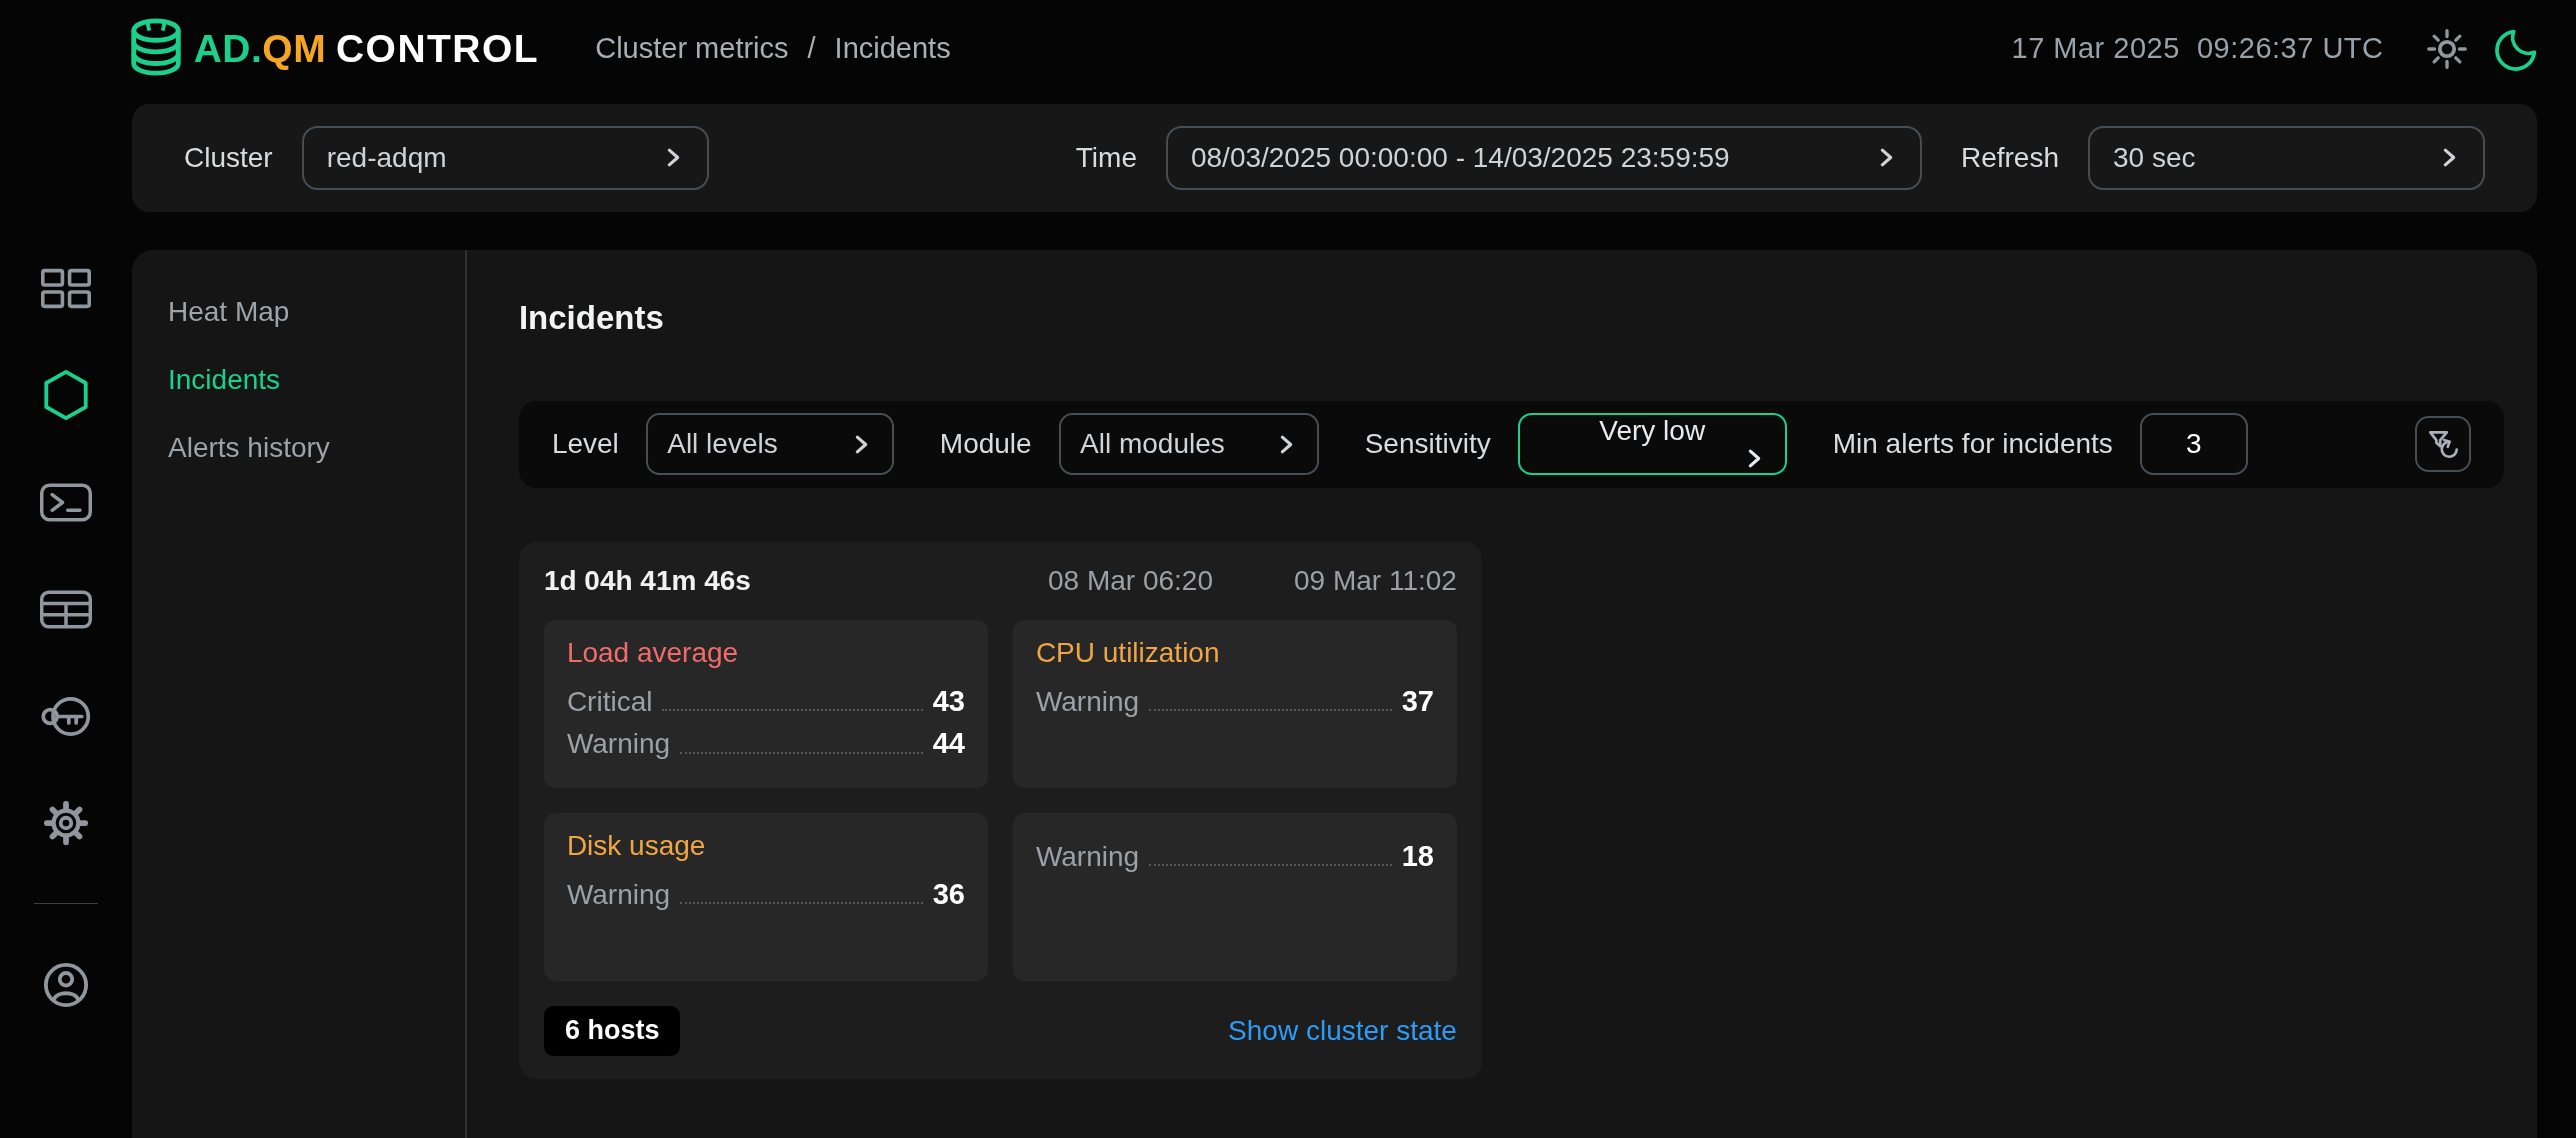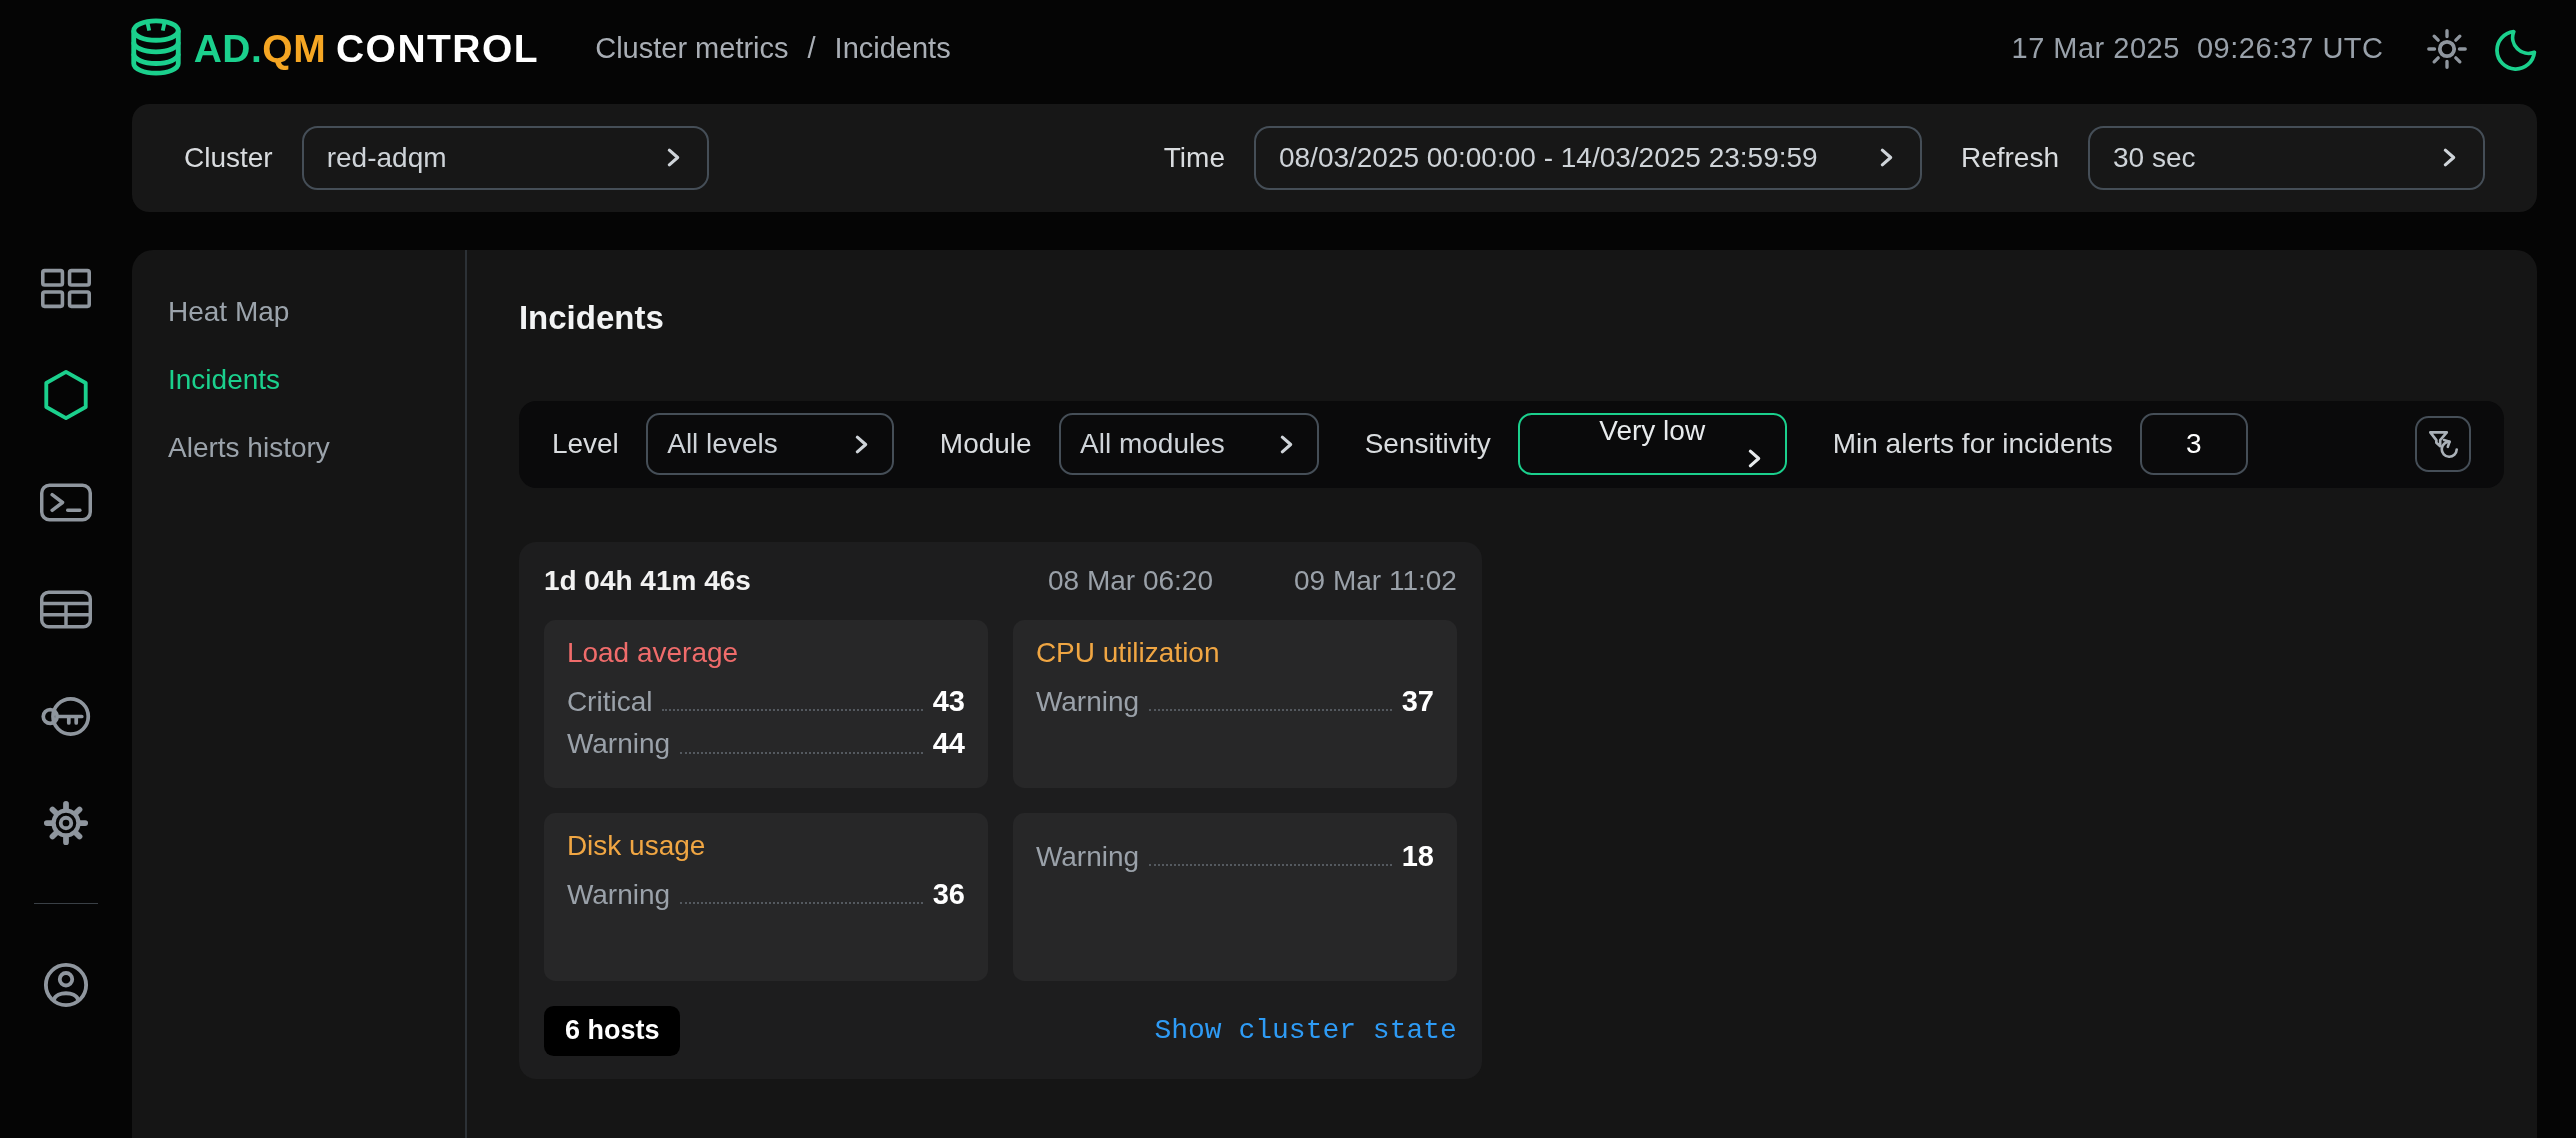--- a/index.html
+++ b/index.html
@@ -46,21 +46,21 @@
   }
   .fgroup{display:flex;align-items:center;}
   .flabel{font-size:28px;color:var(--label);font-weight:500;margin-right:29px;white-space:nowrap;}
   .select{
     height:64px;border:2.4px solid var(--border);border-radius:15.5px;background:transparent;
     display:flex;align-items:center;padding:0 23px;color:#ced3d8;font-size:28px;
     font-family:inherit;cursor:pointer;white-space:nowrap;
   }
   .select .chev{margin-left:auto;display:flex;}
   .sel-cluster{width:407px;}
-  .sel-time{width:668px;}
+  .sel-time{width:756px;}
   .sel-refresh{width:397px;}
   .right-flt{margin-left:auto;display:flex;align-items:center;}
   .gap40{width:39px;}
   
   .content{display:flex;margin-top:38px;height:889px;}
   .rail{width:132px;display:flex;flex-direction:column;align-items:center;padding-top:7.7px;flex-shrink:0;}
   .rail-btn{width:62px;height:62px;margin-bottom:45px;background:none;border:none;cursor:pointer;
     display:flex;align-items:center;justify-content:center;}
   .rail-div{width:64px;height:0;border-top:1.9px solid #3a4046;margin:3.9px 0 50px;}
   .panel{flex:1;margin-right:39px;background:#151515;border-radius:21px 21px 0 0;display:flex;overflow:hidden;}
@@ -105,21 +105,21 @@
   .sev-critical .tile-title{color:var(--critical);}
   .sev-warning .tile-title{color:var(--warning);}
   .trow{display:flex;align-items:flex-end;margin-top:9.7px;}
   .tlabel{font-size:28px;color:var(--txt2);flex-shrink:0;}
   .dots{flex:1;border-bottom:2.9px dotted rgba(130,140,150,.5);margin:0 9.7px 6.8px;}
   .tvalue{font-size:29px;font-weight:700;color:#fff;flex-shrink:0;}
   .card-foot{margin-top:25px;display:flex;align-items:center;}
   .hosts-badge{background:#000;border-radius:9.7px;height:50px;display:flex;align-items:center;
     padding:0 21px;font-size:27px;font-weight:700;color:#fff;}
   .state-link{margin-left:auto;background:none;border:none;color:var(--blue);font-size:28px;
-    font-family:Liberation Mono, monospace;cursor:pointer;padding:0;}
+    font-family:Liberation Sans, sans-serif;cursor:pointer;padding:0;}
   svg{display:block;}
 </style>
 </head>
 <body>
 
 <header class="topbar">
   <div class="logo">
     <span>
       <svg width="60" height="66" viewBox="0 0 62 68" fill="none" stroke="#1bd08d" stroke-width="5">
         <ellipse cx="31" cy="15" rx="23" ry="10"></ellipse>

